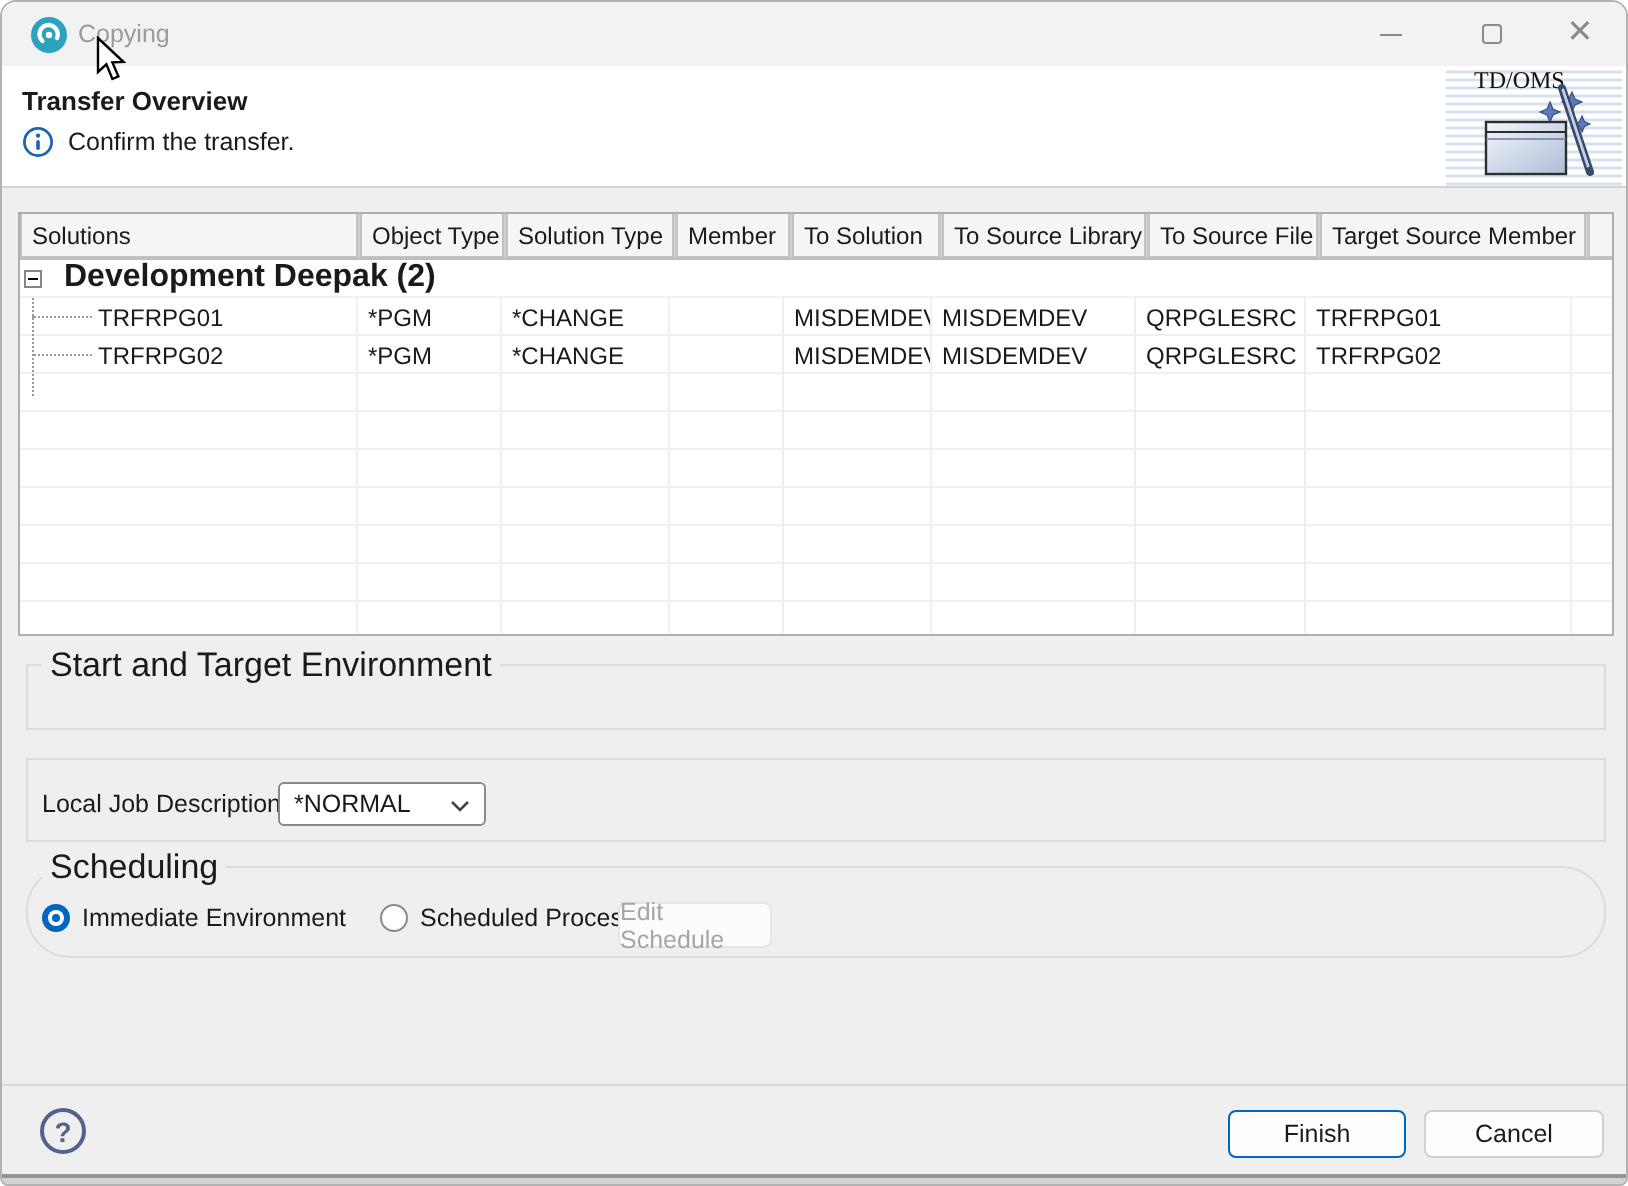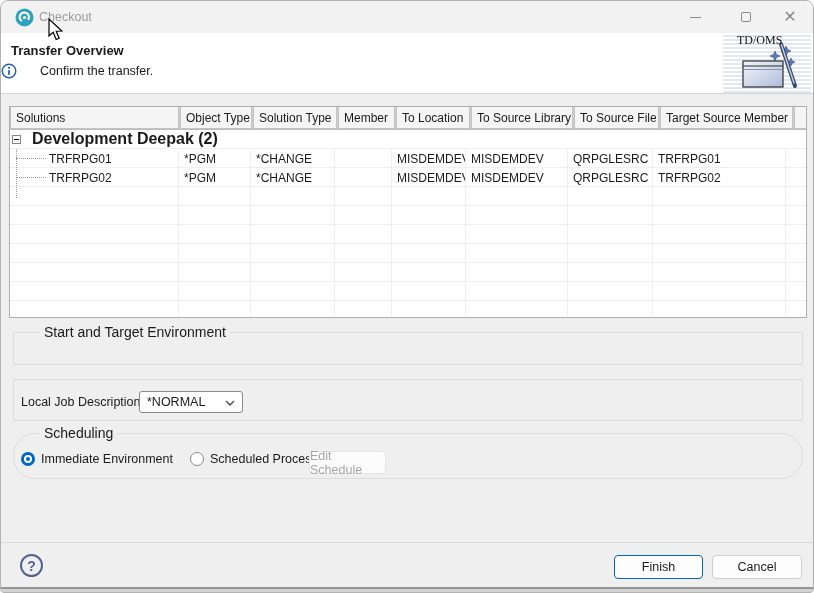--- a/index.html
+++ b/index.html
@@ -18,42 +18,42 @@
   .btn-min{left:672px;}
   .btn-max{left:723px;}
   .btn-close{left:767px;}
   .min-glyph{width:11px;height:0;border-top:1px solid #8a8a8a;}
   .max-glyph{width:10px;height:10px;border:1px solid #8a8a8a;border-radius:2px;}
   .close-glyph{font-size:16px;line-height:16px;color:#8a8a8a;font-weight:400;}
   .cursor{position:absolute;left:46px;top:17px;z-index:50;}
   
   .header{position:absolute;top:32px;left:0;width:100%;height:61px;background:#ffffff;border-bottom:1px solid #d4d4d4;}
   .page-title{position:absolute;left:10px;top:10px;font-size:13px;font-weight:bold;}
-  .info-row{position:absolute;left:0;top:30px;display:flex;align-items:center;gap:16px;}
+  .info-row{position:absolute;left:10px;top:30px;display:flex;align-items:center;}
   .info-text{font-size:12.5px;margin-left:7px;}
   .logo{position:absolute;right:2px;top:-2px;}
   
   .grid{position:absolute;left:8px;top:105px;width:798px;height:212px;background:#ffffff;border:1px solid #aeaeae;overflow:hidden;}
   .thead{display:flex;height:23px;background:#cfcfcf;border-bottom:1px solid #bdbdbd;}
   .th{background:#f5f5f5;border:1px solid #c2c2c2;border-top:none;margin-right:1px;
       font-size:12px;padding:4px 2px 0 5px;white-space:nowrap;overflow:hidden;}
   .th.filler{flex:1;margin-right:0;border-right:none;}
   .tbody{position:relative;}
   .tr{display:flex;height:19px;border-bottom:1px solid #efefef;}
   .td{font-size:12px;padding:3px 2px 0 5px;border-right:1px solid #efefef;white-space:nowrap;overflow:hidden;}
   .group-row{display:flex;align-items:center;height:19px;border-bottom:1px solid #f1f1f1;}
   .group-label{font-size:16px;font-weight:bold;margin-left:2px;}
   .expander{position:relative;width:9px;height:9px;border:1px solid #868686;background:#fff;margin-left:2px;margin-right:9px;flex:0 0 auto;}
   .expander::before{content:"";position:absolute;left:1px;right:1px;top:3px;border-top:1px solid #000;}
   .tree-v{position:absolute;left:6px;width:0;border-left:1px dotted #9a9a9a;}
   .tree-h{position:absolute;height:0;border-top:1px dotted #9a9a9a;}
   .indent{padding-left:39px;}
   
   .groupbox{position:absolute;left:12px;width:790px;border:1px solid #dcdcdc;background:#efefef;}
-  .legend{position:absolute;top:-8px;left:7px;background:#efefef;padding:0 4px;font-size:14px;height:15px;line-height:15px;margin-left:19px;}
+  .legend{position:absolute;top:-8px;left:7px;background:#efefef;padding:0 4px;font-size:17px;height:15px;line-height:15px;}
   .gb-text{position:absolute;left:7px;font-size:12.5px;}
   .field-label{position:absolute;left:7px;font-size:12.5px;}
   .combo{position:absolute;left:125px;top:11px;width:104px;height:22px;background:#fff;border:1px solid #8a8a8a;border-radius:3px;
          font-size:12.5px;display:flex;align-items:center;padding-left:7px;}
   .combo svg{position:absolute;right:7px;top:8px;}
   .radio-row{position:absolute;left:7px;top:18px;display:flex;align-items:center;}
   .radio{position:relative;width:14px;height:14px;border-radius:50%;flex:0 0 auto;}
   .radio.unchecked{background:#fff;border:1px solid #8a8a8a;}
   .radio.checked{background:#0067c0;}
   .radio.checked::before{content:"";position:absolute;left:3px;top:3px;width:8px;height:8px;background:#fff;border-radius:50%;}
@@ -75,21 +75,21 @@
 <body>
 
 <div class="win">
 
   <div class="titlebar">
     <svg class="app-icon" viewBox="0 0 19 19">
       <circle cx="9.5" cy="9.5" r="9" fill="#2ba2be"></circle>
       <path d="M6.2 12.5 A4.6 4.6 0 1 1 13.5 11" fill="none" stroke="#ffffff" stroke-width="2.2" stroke-linecap="round"></path>
       <circle cx="9.5" cy="9.5" r="1.6" fill="#ffffff"></circle>
     </svg>
-    <span class="title-text">Checkout</span>
+    <span class="title-text">Copying</span>
     <div class="win-btn btn-min">
         <span class="min-glyph"></span>
       </div>
     <div class="win-btn btn-max">
         <span class="max-glyph"></span>
       </div>
     <div class="win-btn btn-close">
         <span class="close-glyph">✕</span>
       </div>
     <svg class="cursor" width="20" height="26" viewBox="0 0 20 26">
@@ -134,21 +134,21 @@
       </g>
     </svg>
   </div>
 
   <div class="grid">
     <div class="thead" id="thead">
         <div class="th" style="width: 169px;">Solutions</div>
         <div class="th" style="width: 72px;">Object Type</div>
         <div class="th" style="width: 84px;">Solution Type</div>
         <div class="th" style="width: 57px;">Member</div>
-        <div class="th" style="width: 74px;">To Location</div>
+        <div class="th" style="width: 74px;">To Solution</div>
         <div class="th" style="width: 102px;">To Source Library</div>
         <div class="th" style="width: 85px;">To Source File</div>
         <div class="th" style="width: 133px;">Target Source Member</div>
         <div class="th filler"></div>
       </div>
     <div class="tbody" id="tbody">
         <div class="group-row">
           <span class="expander"></span>
           <span class="group-label">Development Deepak (2)</span>
         </div>

